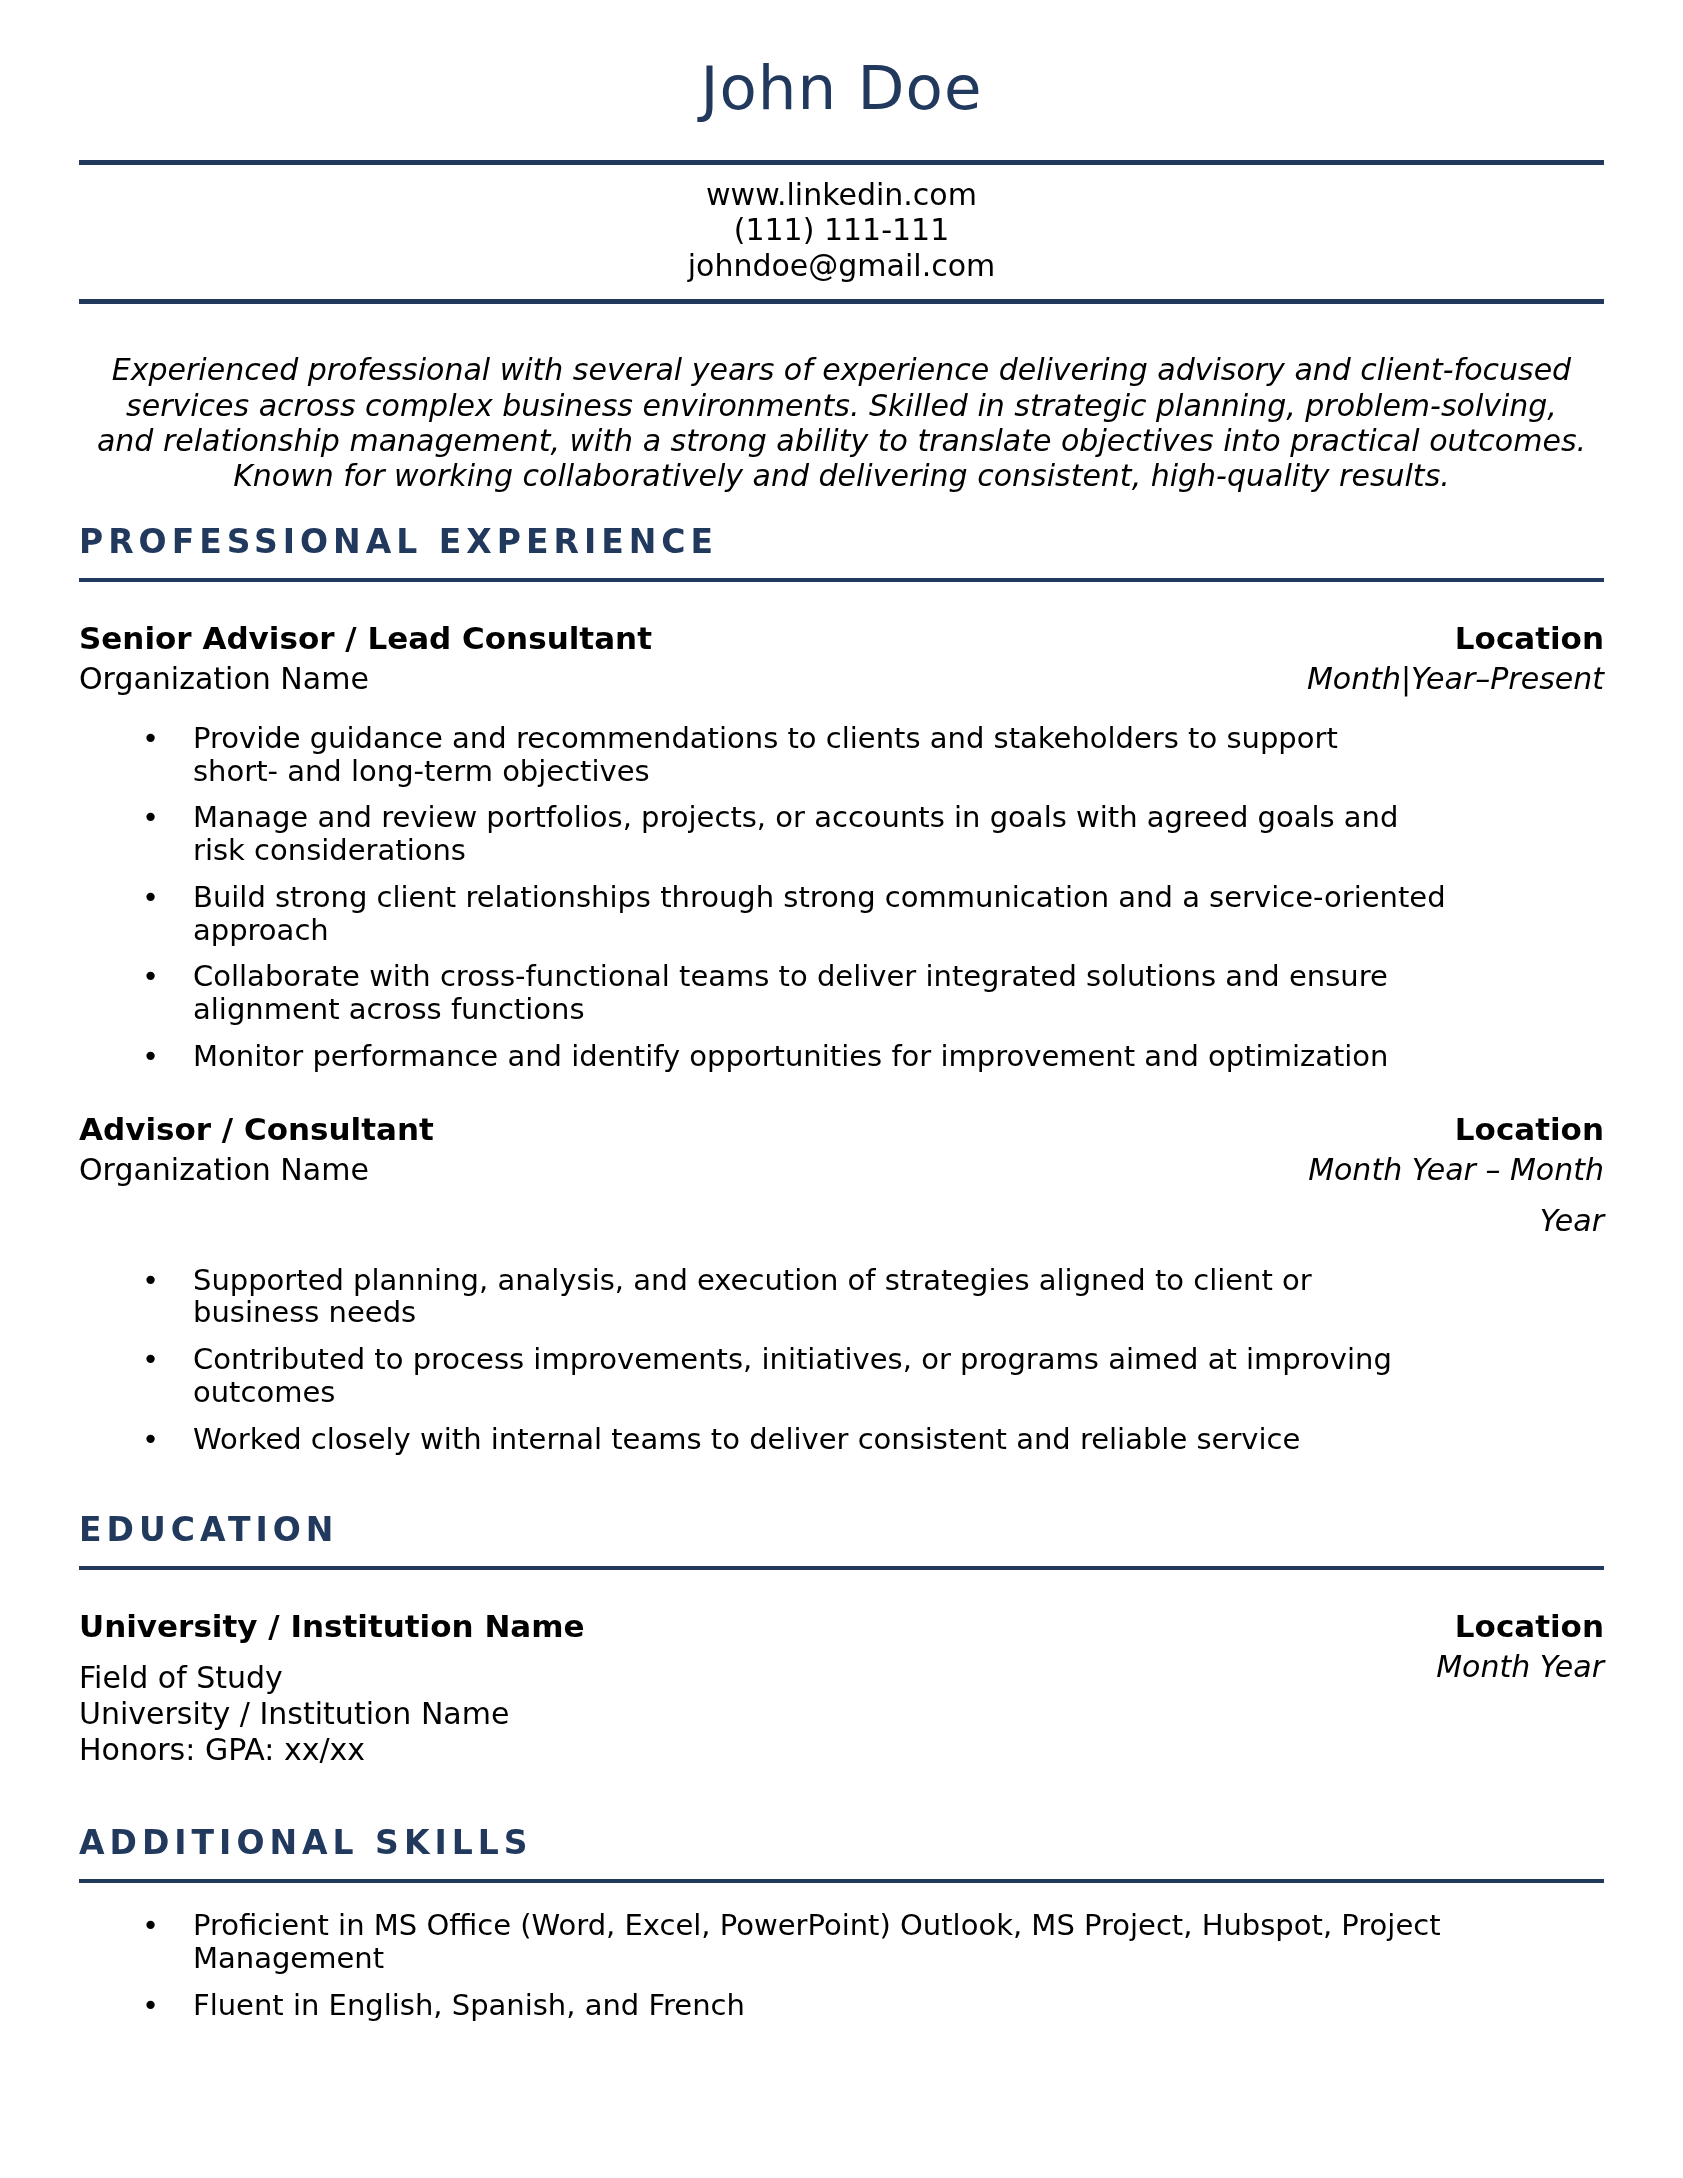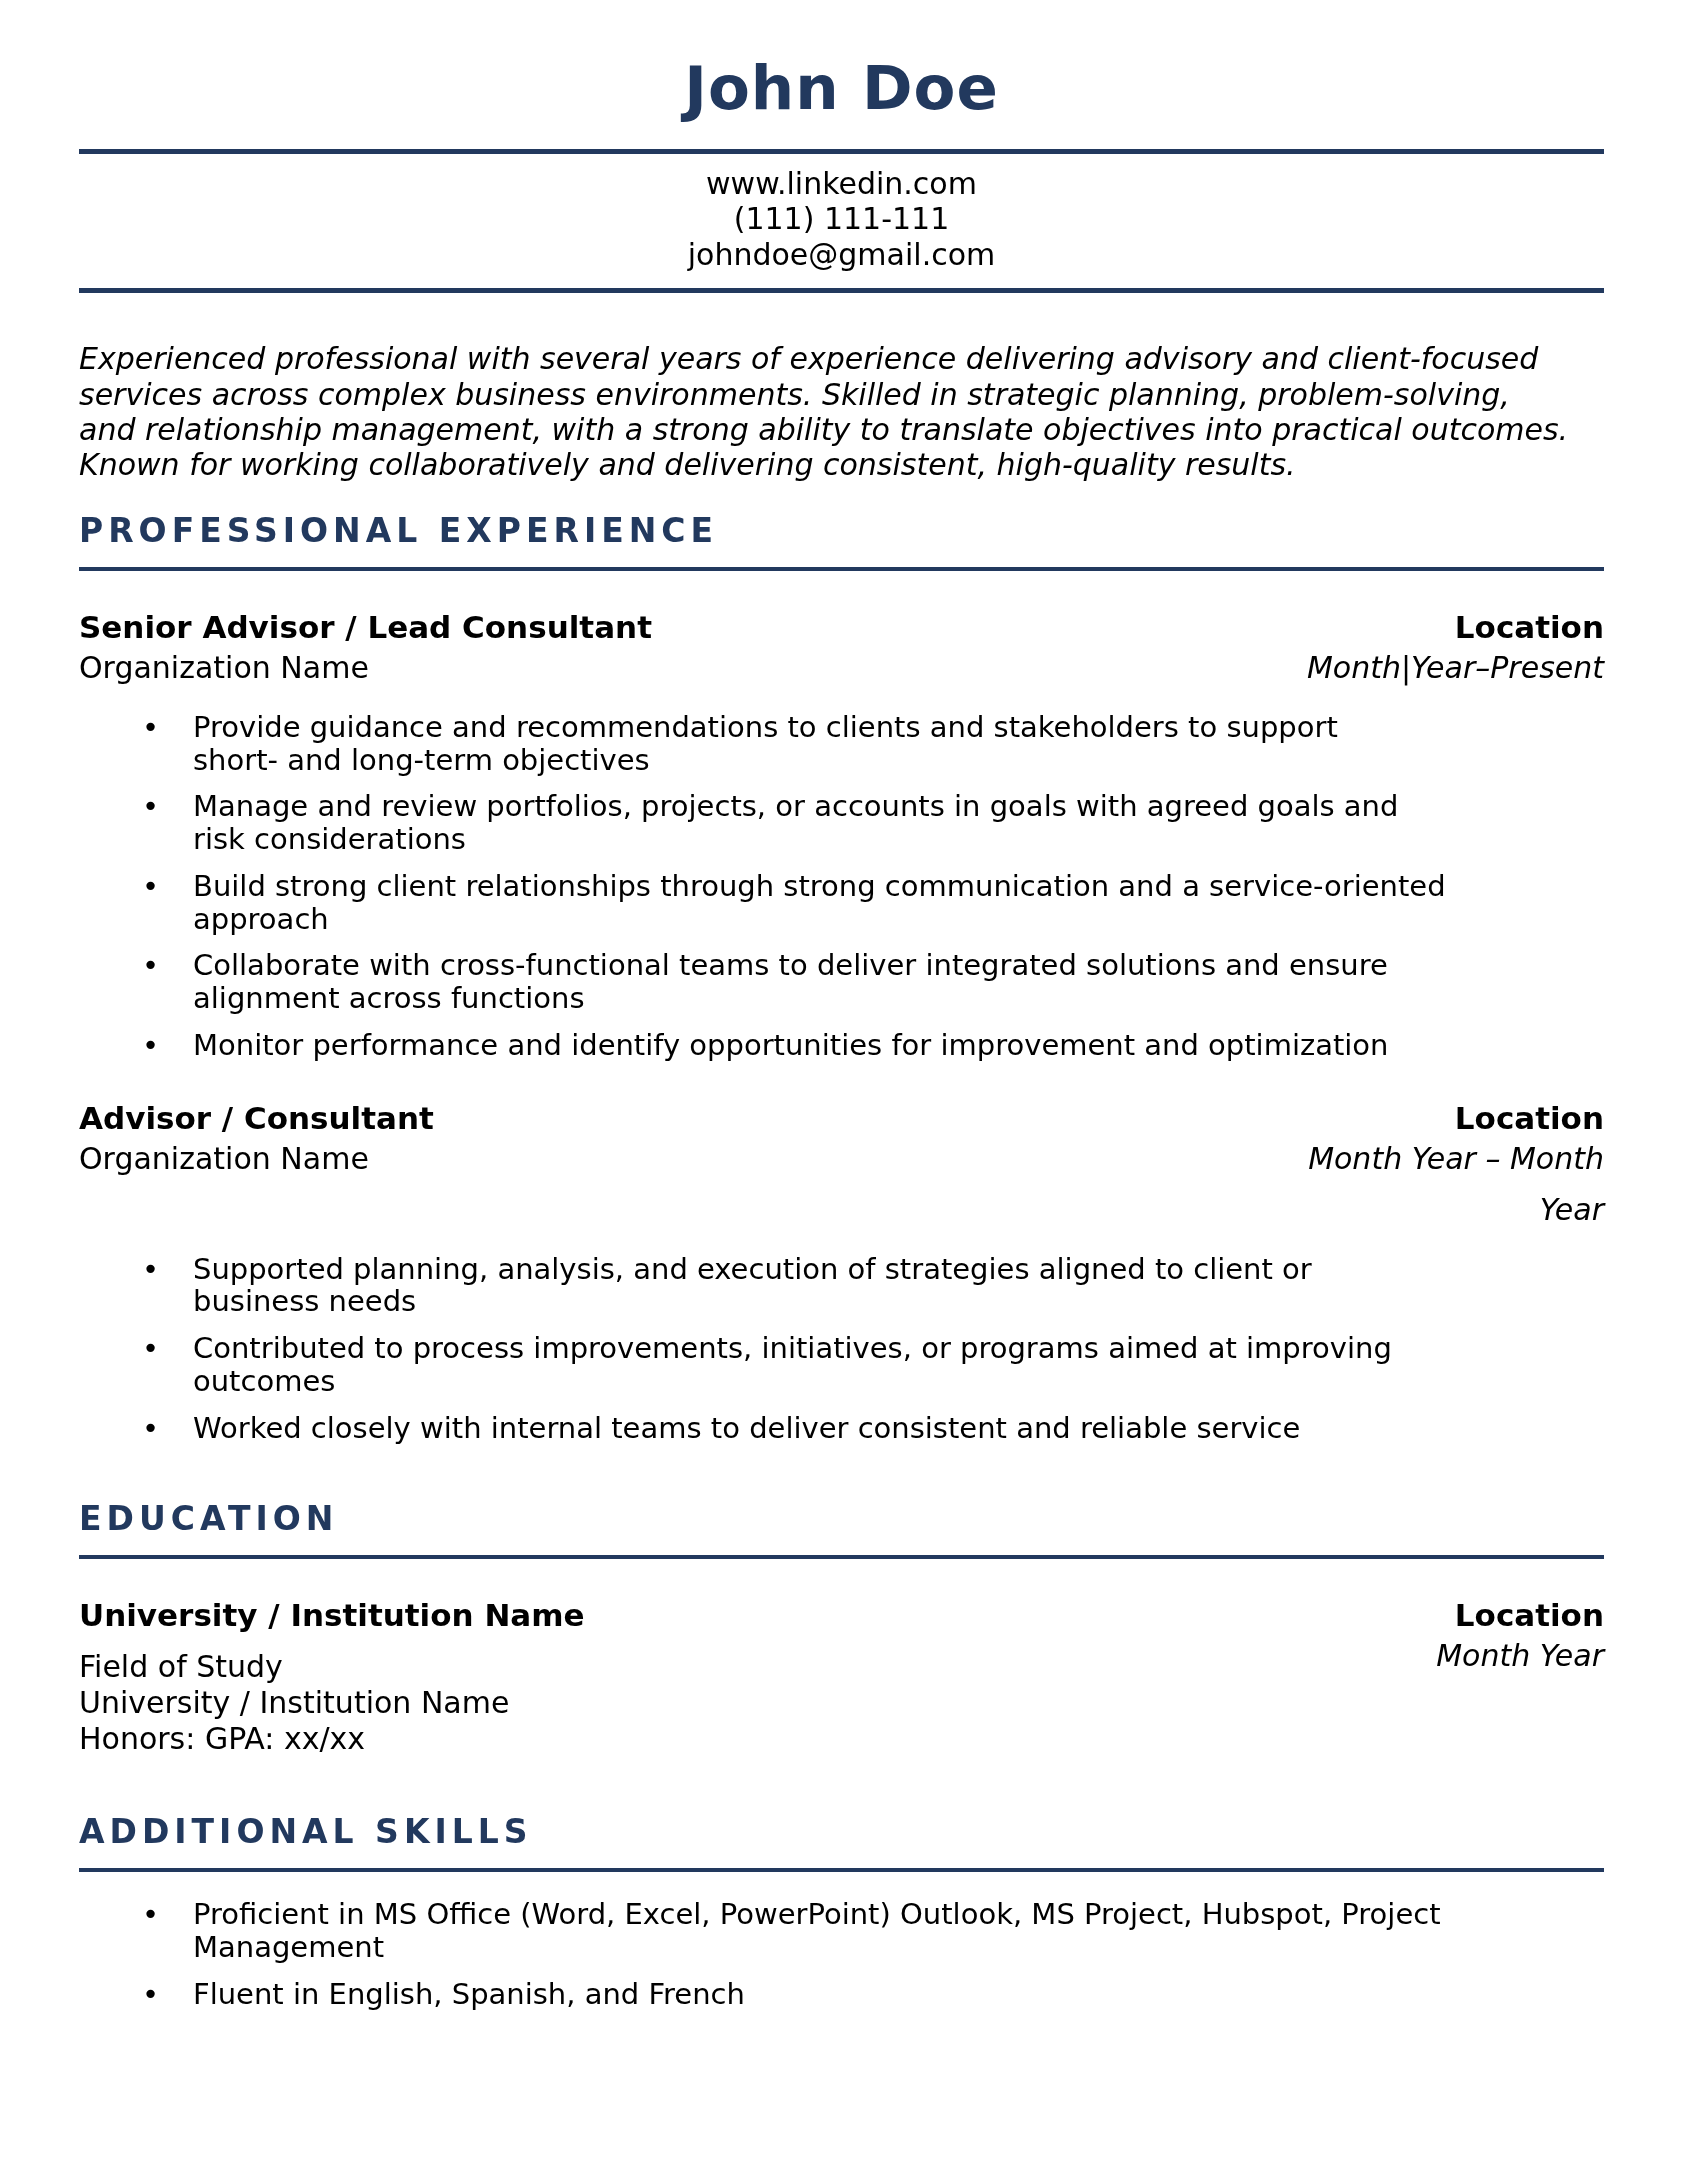--- a/index.html
+++ b/index.html
@@ -9,42 +9,42 @@
     font-family: "DejaVu Sans", "Liberation Sans", sans-serif;
     color: #000000;
   }
   .page {
     width: 1683px; height: 2178px;
     padding: 28px 79px 0 79px;
     background: #ffffff;
     overflow: hidden;
   }
   .name {
-    margin: 24px 0 26px 0;
+    margin: 24px 0 37px 0;
     text-align: center;
     font-size: 61px;
-    font-weight: bold;
+    font-weight: normal;
     color: #22395e;
     letter-spacing: 1px;
   }
   .rule {
     border: none;
     height: 5px;
     background: #22395e;
     margin: 0;
   }
   .contact {
     text-align: center;
     font-size: 30px;
     line-height: 1.18;
     padding: 12px 0 16px 0;
   }
   .summary {
     margin: 48px 0 0 0;
-    text-align: left;
+    text-align: center;
     font-style: italic;
     font-size: 30px;
     line-height: 1.18;
     white-space: pre-line;
   }
   .section-head {
     margin-top: 55px;
     border-bottom: 4px solid #22395e;
     padding-bottom: 17px;
   }

